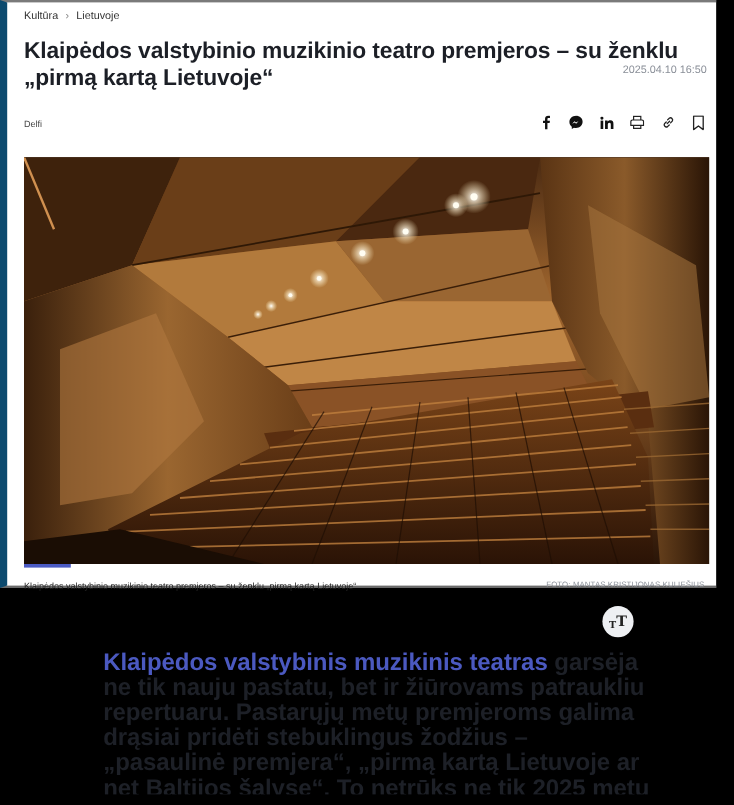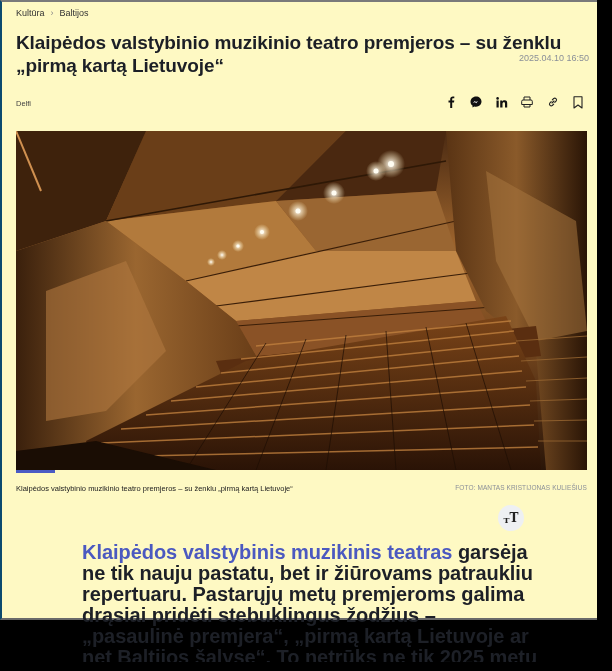--- a/index.html
+++ b/index.html
@@ -1,17 +1,17 @@
 <!DOCTYPE html>
 <html><head>
 <meta charset="utf-8">
 <style>
   html, body { margin:0; padding:0; }
   body { width:612px; height:671px; background:#000; position:relative; overflow:hidden; font-family:"Liberation Sans", "DejaVu Sans", sans-serif; }
-  .page { position:absolute; left:0; top:0; width:597px; height:620px; background:#fef9c3; border-left:2px solid #0c4a6e; border-top:2px solid #7a7a7a; border-bottom:2px solid #6a6a6a; box-sizing:border-box; }
+  .page { position:absolute; left:0; top:0; width:597px; height:490px; background:#ffffff; border-left:6px solid #0c4a6e; border-top:2px solid #7a7a7a; border-bottom:2px solid #6a6a6a; box-sizing:border-box; }
   .shadow-r { position:absolute; left:597px; top:0; width:15px; height:671px; background:#000; }
   .shadow-b { position:absolute; left:0; top:662px; width:612px; height:9px; background:#000; }
 
   .breadcrumb { position:absolute; left:14px; top:6px; font-size:9px; color:#333; display:flex; align-items:center; gap:6px; }
   .breadcrumb .sep { color:#888; font-size:9px; }
   .timestamp { position:absolute; right:8px; top:7px; font-size:9px; color:#8a8f98;margin-top:44px; }
   .title { position:absolute; left:14px; top:29px; width:570px; font-size:19px; line-height:23px; font-weight:bold; color:#1c1f26; margin:0; letter-spacing:-0.1px; }
   .source { position:absolute; left:14px; top:97px; font-size:7.5px; color:#444; }
   .share { position:absolute; left:436px; top:92px; display:flex; gap:0; }
   .share .ic { width:25.5px; height:16px; display:flex; align-items:center; justify-content:center; color:#111; cursor:pointer; }
@@ -29,21 +29,21 @@
   .lead a { color:#4b59c0; text-decoration:none; }
 </style>
 </head>
 <body>
 
 <div class="page">
 
   <nav class="breadcrumb">
     <span>Kultūra</span>
     <span class="sep">›</span>
-    <span>Baltijos</span>
+    <span>Lietuvoje</span>
   </nav>
 
   <div class="timestamp">2025.04.10 16:50</div>
 
   <h1 class="title">Klaipėdos valstybinio muzikinio teatro premjeros – su ženklu „pirmą kartą Lietuvoje“</h1>
 
   <div class="source">Delfi</div>
 
   <div class="share">
     <span class="ic">

